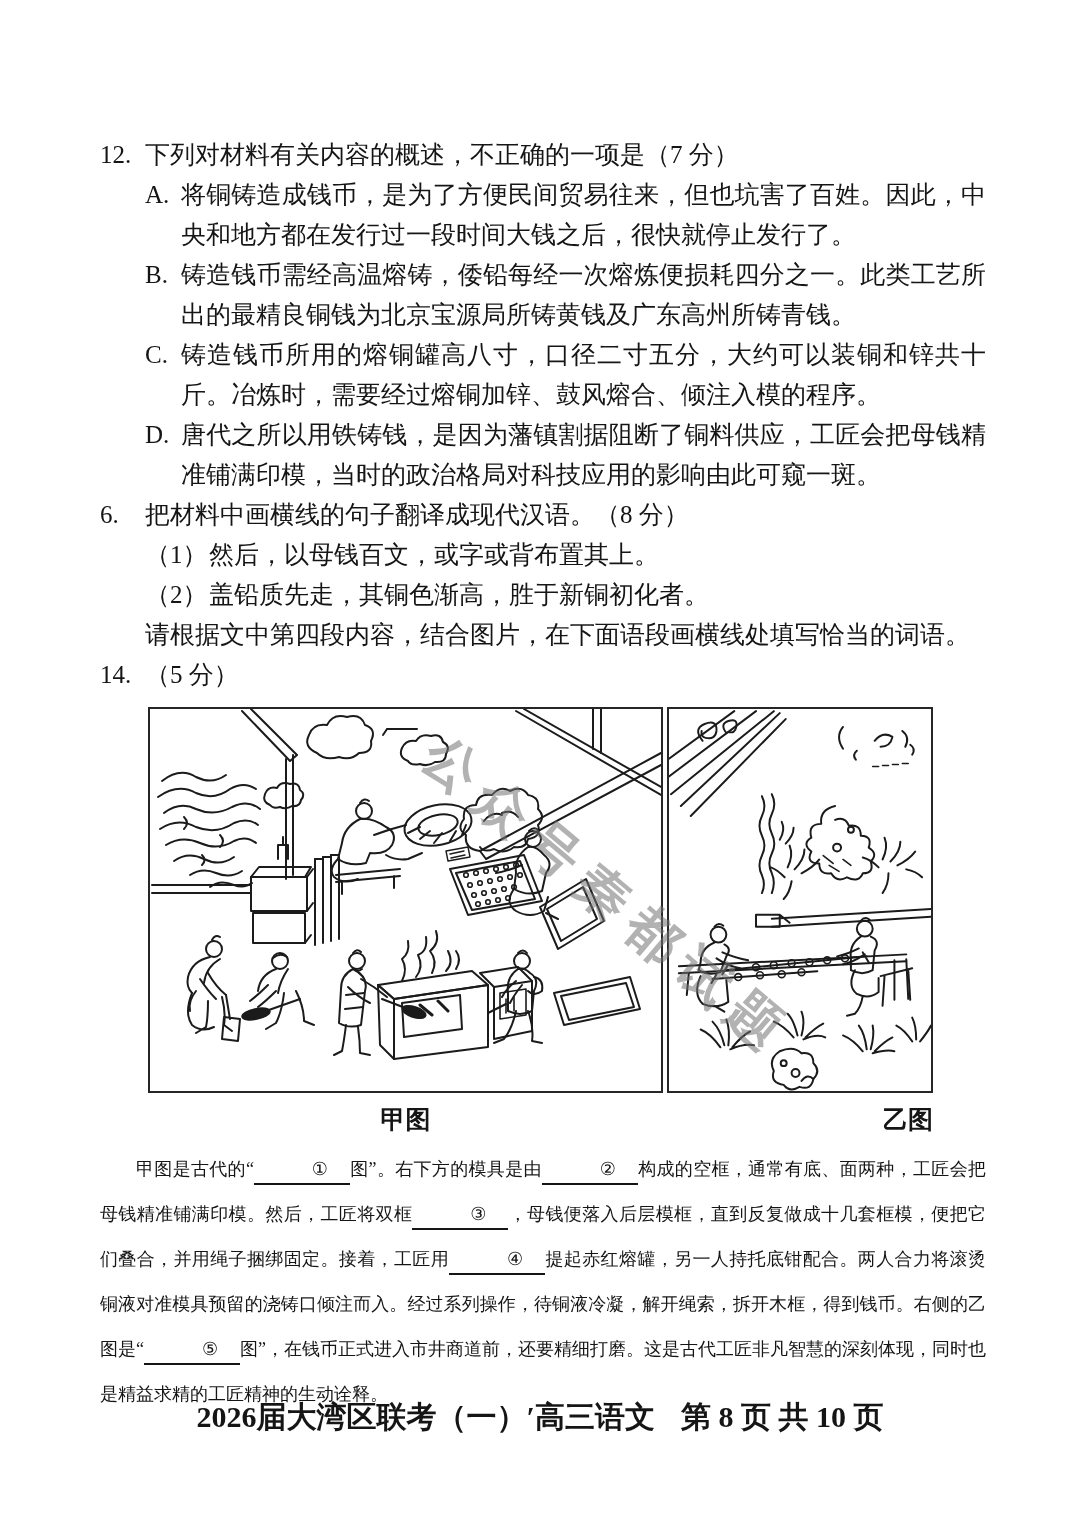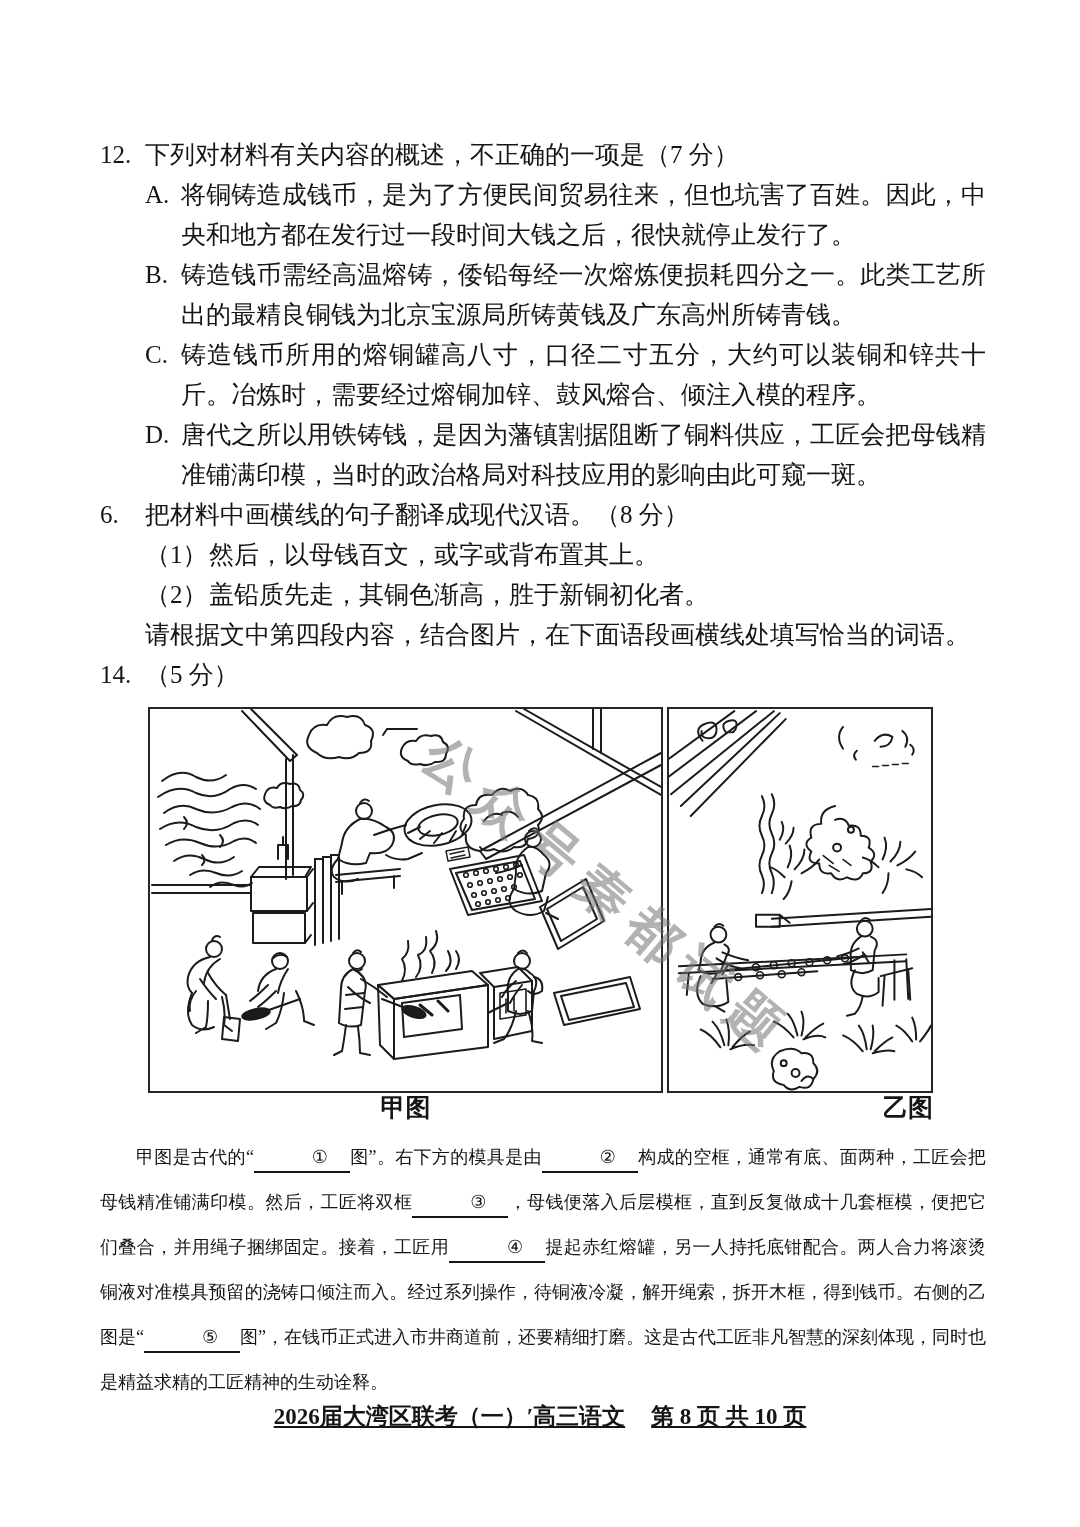--- a/index.html
+++ b/index.html
@@ -19,31 +19,31 @@
   
   .figure-wrap{margin:12px 0 0 48px;width:789px;}
   .figure-box{position:relative;display:flex;gap:4px;}
   .fig-cell{background:#fff;border:2px solid #262626;}
   .fig-left{width:511px;height:382px;}
   .fig-right{width:262px;height:382px;}
   .fig-cell svg{display:block;width:100%;height:100%;}
   .watermark{position:absolute;left:300px;top:20px;transform:rotate(40deg);transform-origin:left top;
              font-size:54px;font-weight:bold;letter-spacing:12px;white-space:nowrap;
              color:rgba(115,115,115,0.55);pointer-events:none;line-height:1;}
-  .fig-captions{display:flex;gap:4px;line-height:30px;}
+  .fig-captions{display:flex;gap:4px;margin-top:12px;line-height:30px;}
   .cap-left{width:515px;text-align:center;font-weight:bold;}
   .cap-right{width:266px;text-align:right;font-weight:bold;}
   
   .passage{margin:12px 0 0 0;text-align:justify;text-indent:2em;
            font-size:18px;line-height:45px;}
   .blank{display:inline-block;min-width:88px;text-align:center;
          border-bottom:2px solid #151515;line-height:28px;padding:0 4px;}
   
   .footer{position:absolute;left:0;top:1400px;width:1080px;text-align:center;
-          font-size:23px;font-weight:600;line-height:34px;text-decoration:underline;}
+          font-size:30px;font-weight:600;line-height:34px;}
   .footer .sep{display:inline-block;width:26px;}
 </style>
 </head>
 <body>
 
 <div class="page">
   <div class="content">
 
     <div>
       <div class="q-row">

